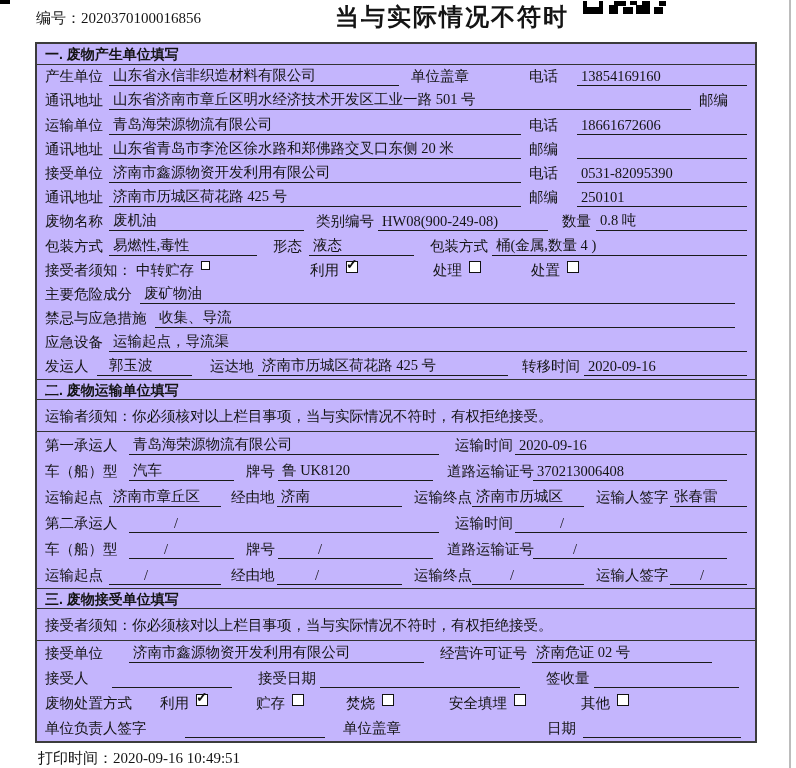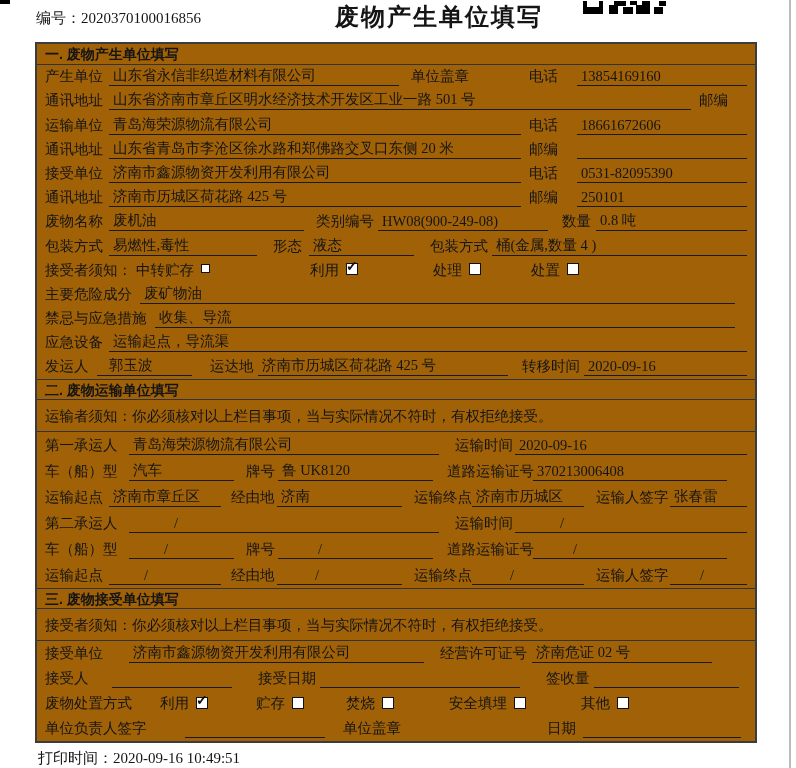--- a/index.html
+++ b/index.html
@@ -4,33 +4,33 @@
 <style>
   *{box-sizing:border-box;margin:0;padding:0}
   html,body{width:796px;height:768px;background:#fff}
   body{font-family:"Liberation Serif","DejaVu Serif",serif;color:#141414;position:relative;overflow:hidden}
   .corner-mark{position:absolute;left:0;top:0;width:10px;height:4px;background:#000}
   .qr{position:absolute;left:583px;top:0;width:86px;height:13px}
   .edge-line{position:absolute;left:789px;top:0;width:2px;height:768px;background:#bcbcbc}
   .doc-no{position:absolute;left:36px;top:9px;font-size:15px;white-space:nowrap}
   .title{position:absolute;left:335px;top:1px;font-size:24px;font-weight:bold;letter-spacing:2px;
          font-family:"Liberation Sans","DejaVu Sans",sans-serif;white-space:nowrap}
-  .tbl{position:absolute;left:35px;top:42px;width:722px;border:2px solid #3c3c3c;background:#a16207}
+  .tbl{position:absolute;left:35px;top:42px;width:722px;border:2px solid #3c3c3c;background:#c4b5fd}
   .sec-h{height:21px;line-height:20px;padding:0 8px;font-weight:bold;font-size:14px;
          font-family:"Liberation Sans","DejaVu Sans",sans-serif;border-bottom:1px solid #333}
   .sec-h.mid{border-top:1px solid #333}
   .notice{height:32px;padding:7px 8px 0;font-size:14.5px;border-bottom:1px solid #333;white-space:nowrap}
   .row{display:flex;align-items:flex-end;height:24.2px;padding:0 8px 3px 8px;font-size:14.5px;white-space:nowrap}
   .s2row{height:26px}
   .s3row{height:25px}
   .lbl{flex:none}
   .val{border-bottom:1px solid #1a1a1a;padding:0 4px;min-height:18px;overflow:hidden}
   .fx{flex:1 1 auto;min-width:0}
   .spacer{flex:1 1 auto}
-  .opt{display:flex;align-items:center}
+  .opt{display:flex;align-items:flex-start}
   .cb{flex:none;display:inline-block;width:12px;height:12px;border:1.5px solid #111;margin:0 0 2px 7px;position:relative;background:#fff}
   .cb.small{width:9px;height:9px;margin-bottom:3px}
   .cb.checked::after{content:"✓";position:absolute;left:-1px;top:-6px;font-size:14px;font-weight:bold;color:#111}
   .print-time{position:absolute;left:38px;top:749px;font-size:15px;white-space:nowrap}
   .w64{width:64px}.mr8{margin-right:8px}
 </style>
 </head>
 <body>
 
 <div class="corner-mark"></div>
@@ -51,21 +51,21 @@
     <rect x="4" y="-3" width="12" height="9" fill="#fff"></rect>
   </svg>
 </div>
 
 <div class="edge-line"></div>
 
 <div class="doc-no">
   <span>编号：</span><span>2020370100016856</span>
 </div>
 
-<div class="title">废物产生单位填写</div>
+<div class="title">当与实际情况不符时</div>
 
 <div class="tbl">
 
   <div class="sec-h">一. 废物产生单位填写</div>
 
   <div class="row">
     <span class="lbl w64">产生单位</span>
     <span class="val" style="width:290px">山东省永信非织造材料有限公司</span>
     <span class="lbl" style="margin-left:12px">单位盖章</span>
     <span class="spacer"></span>

